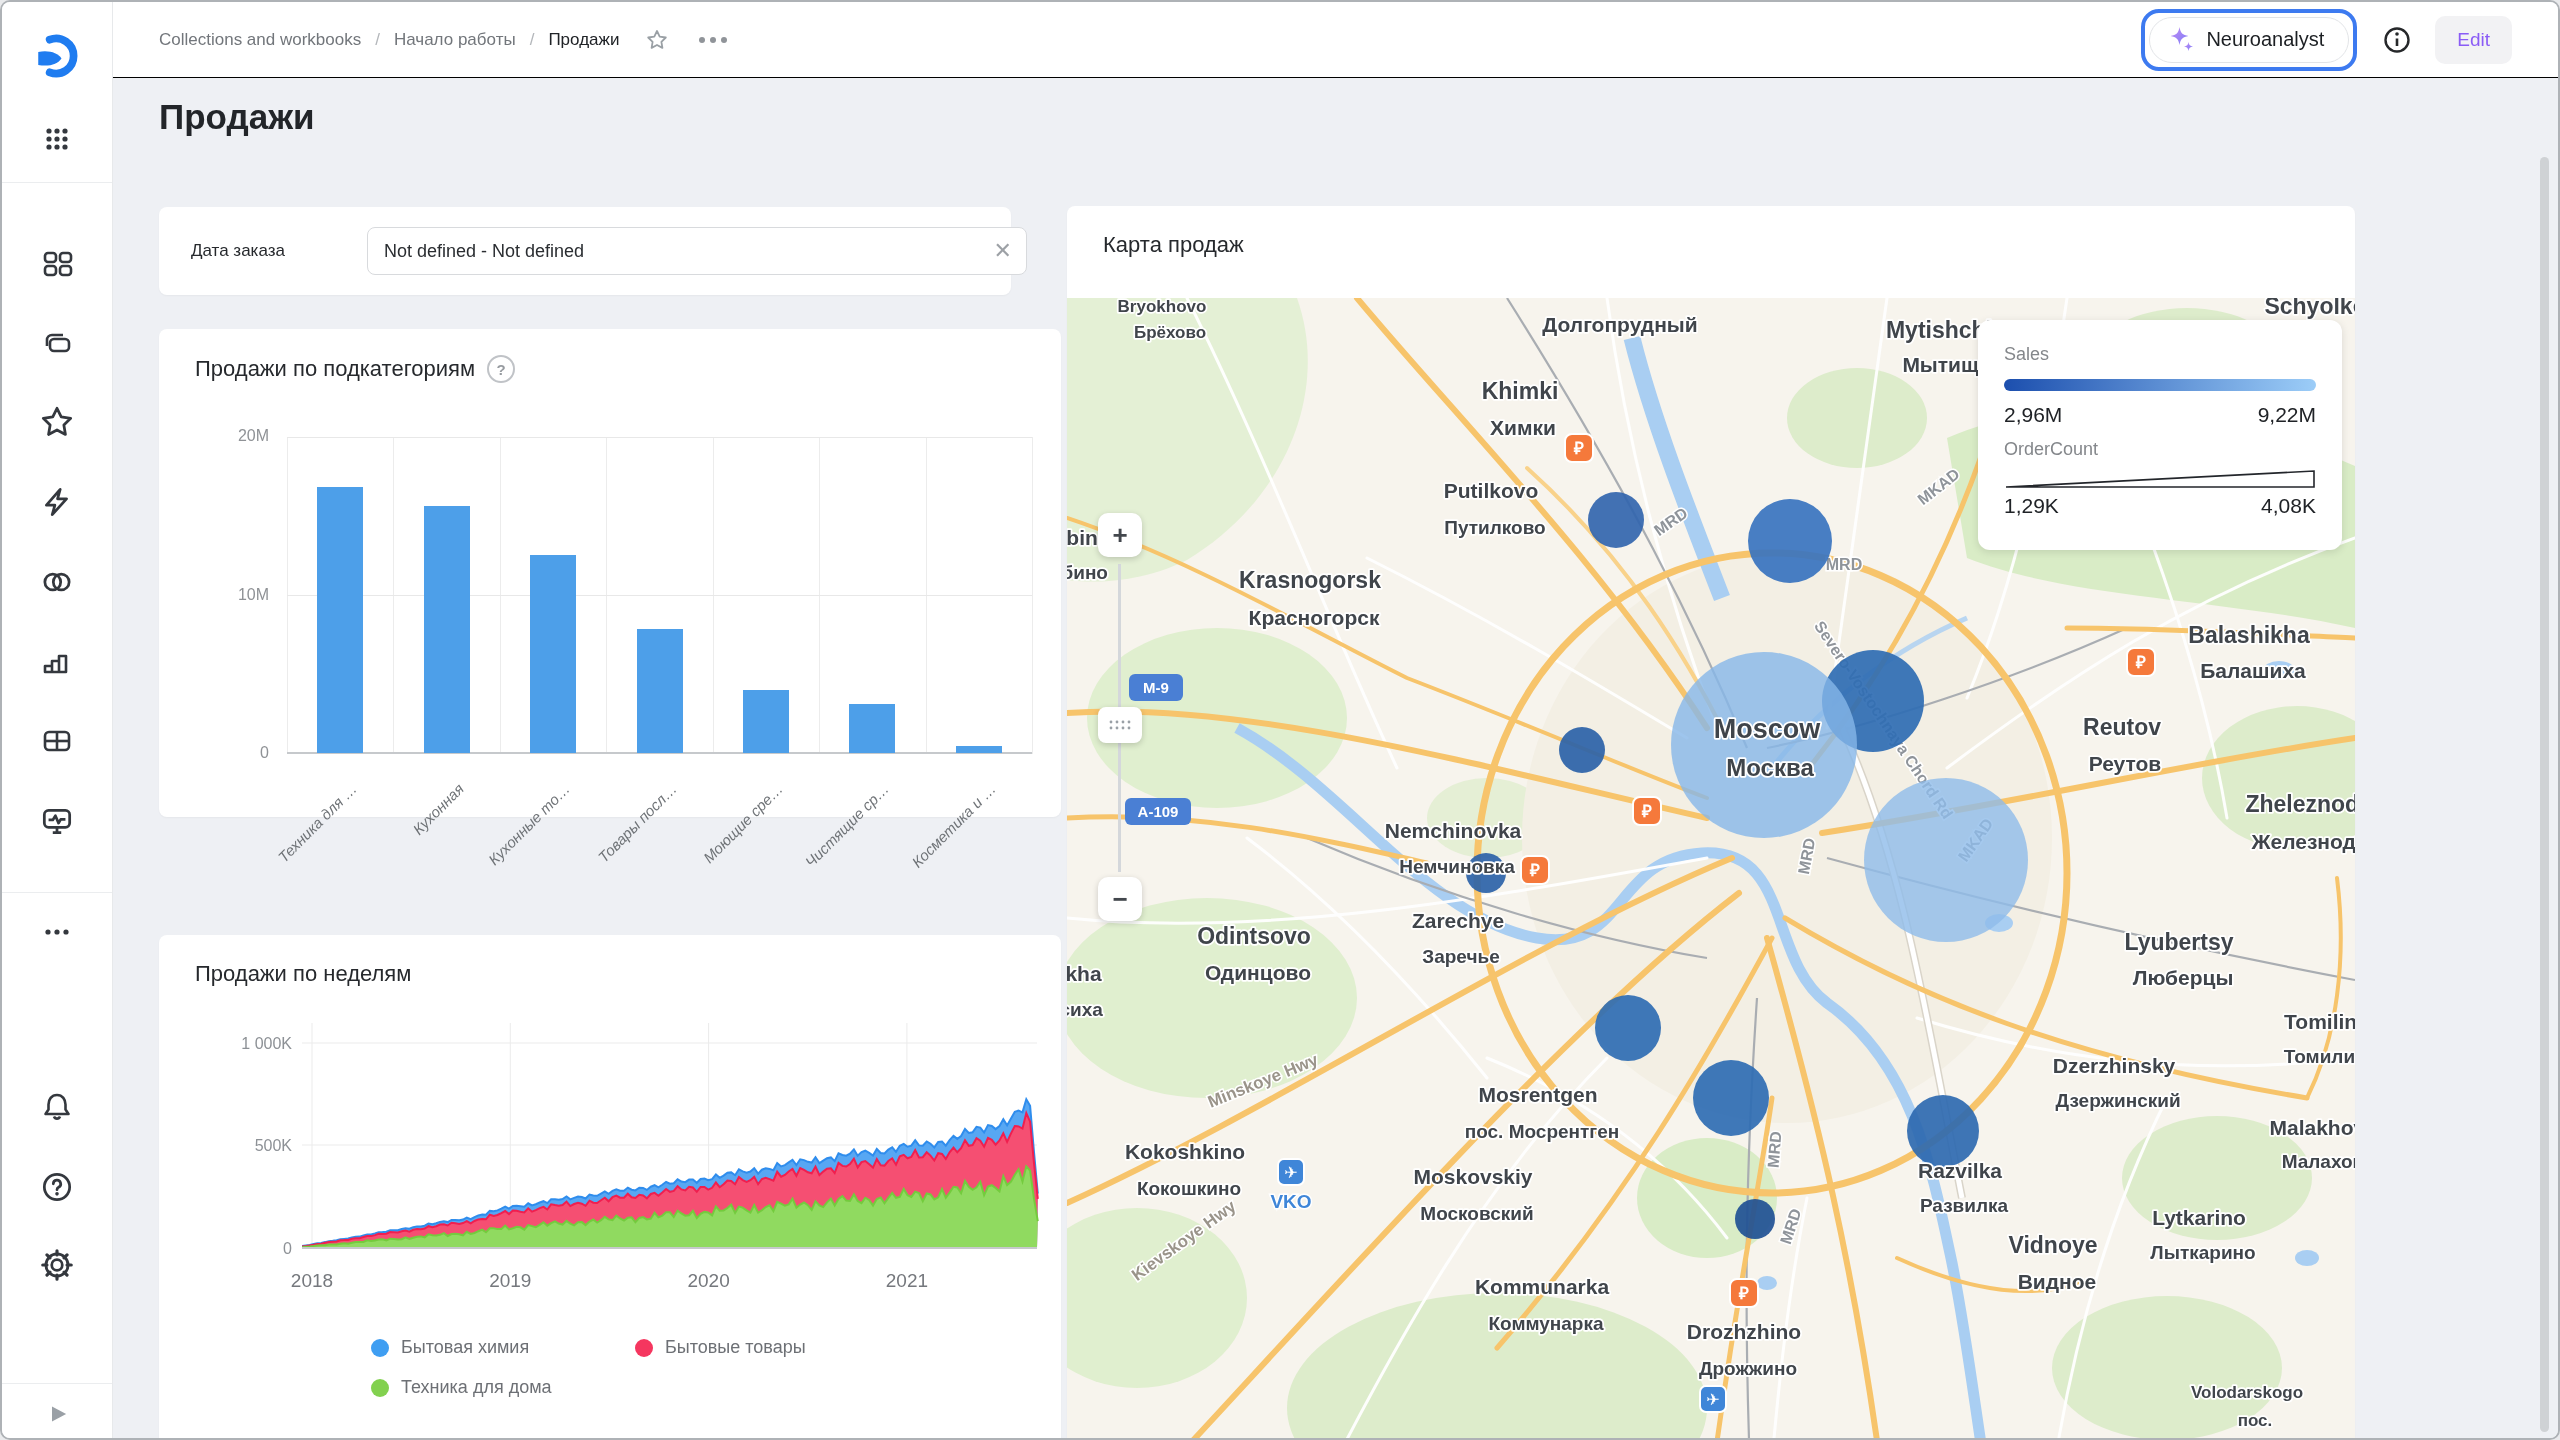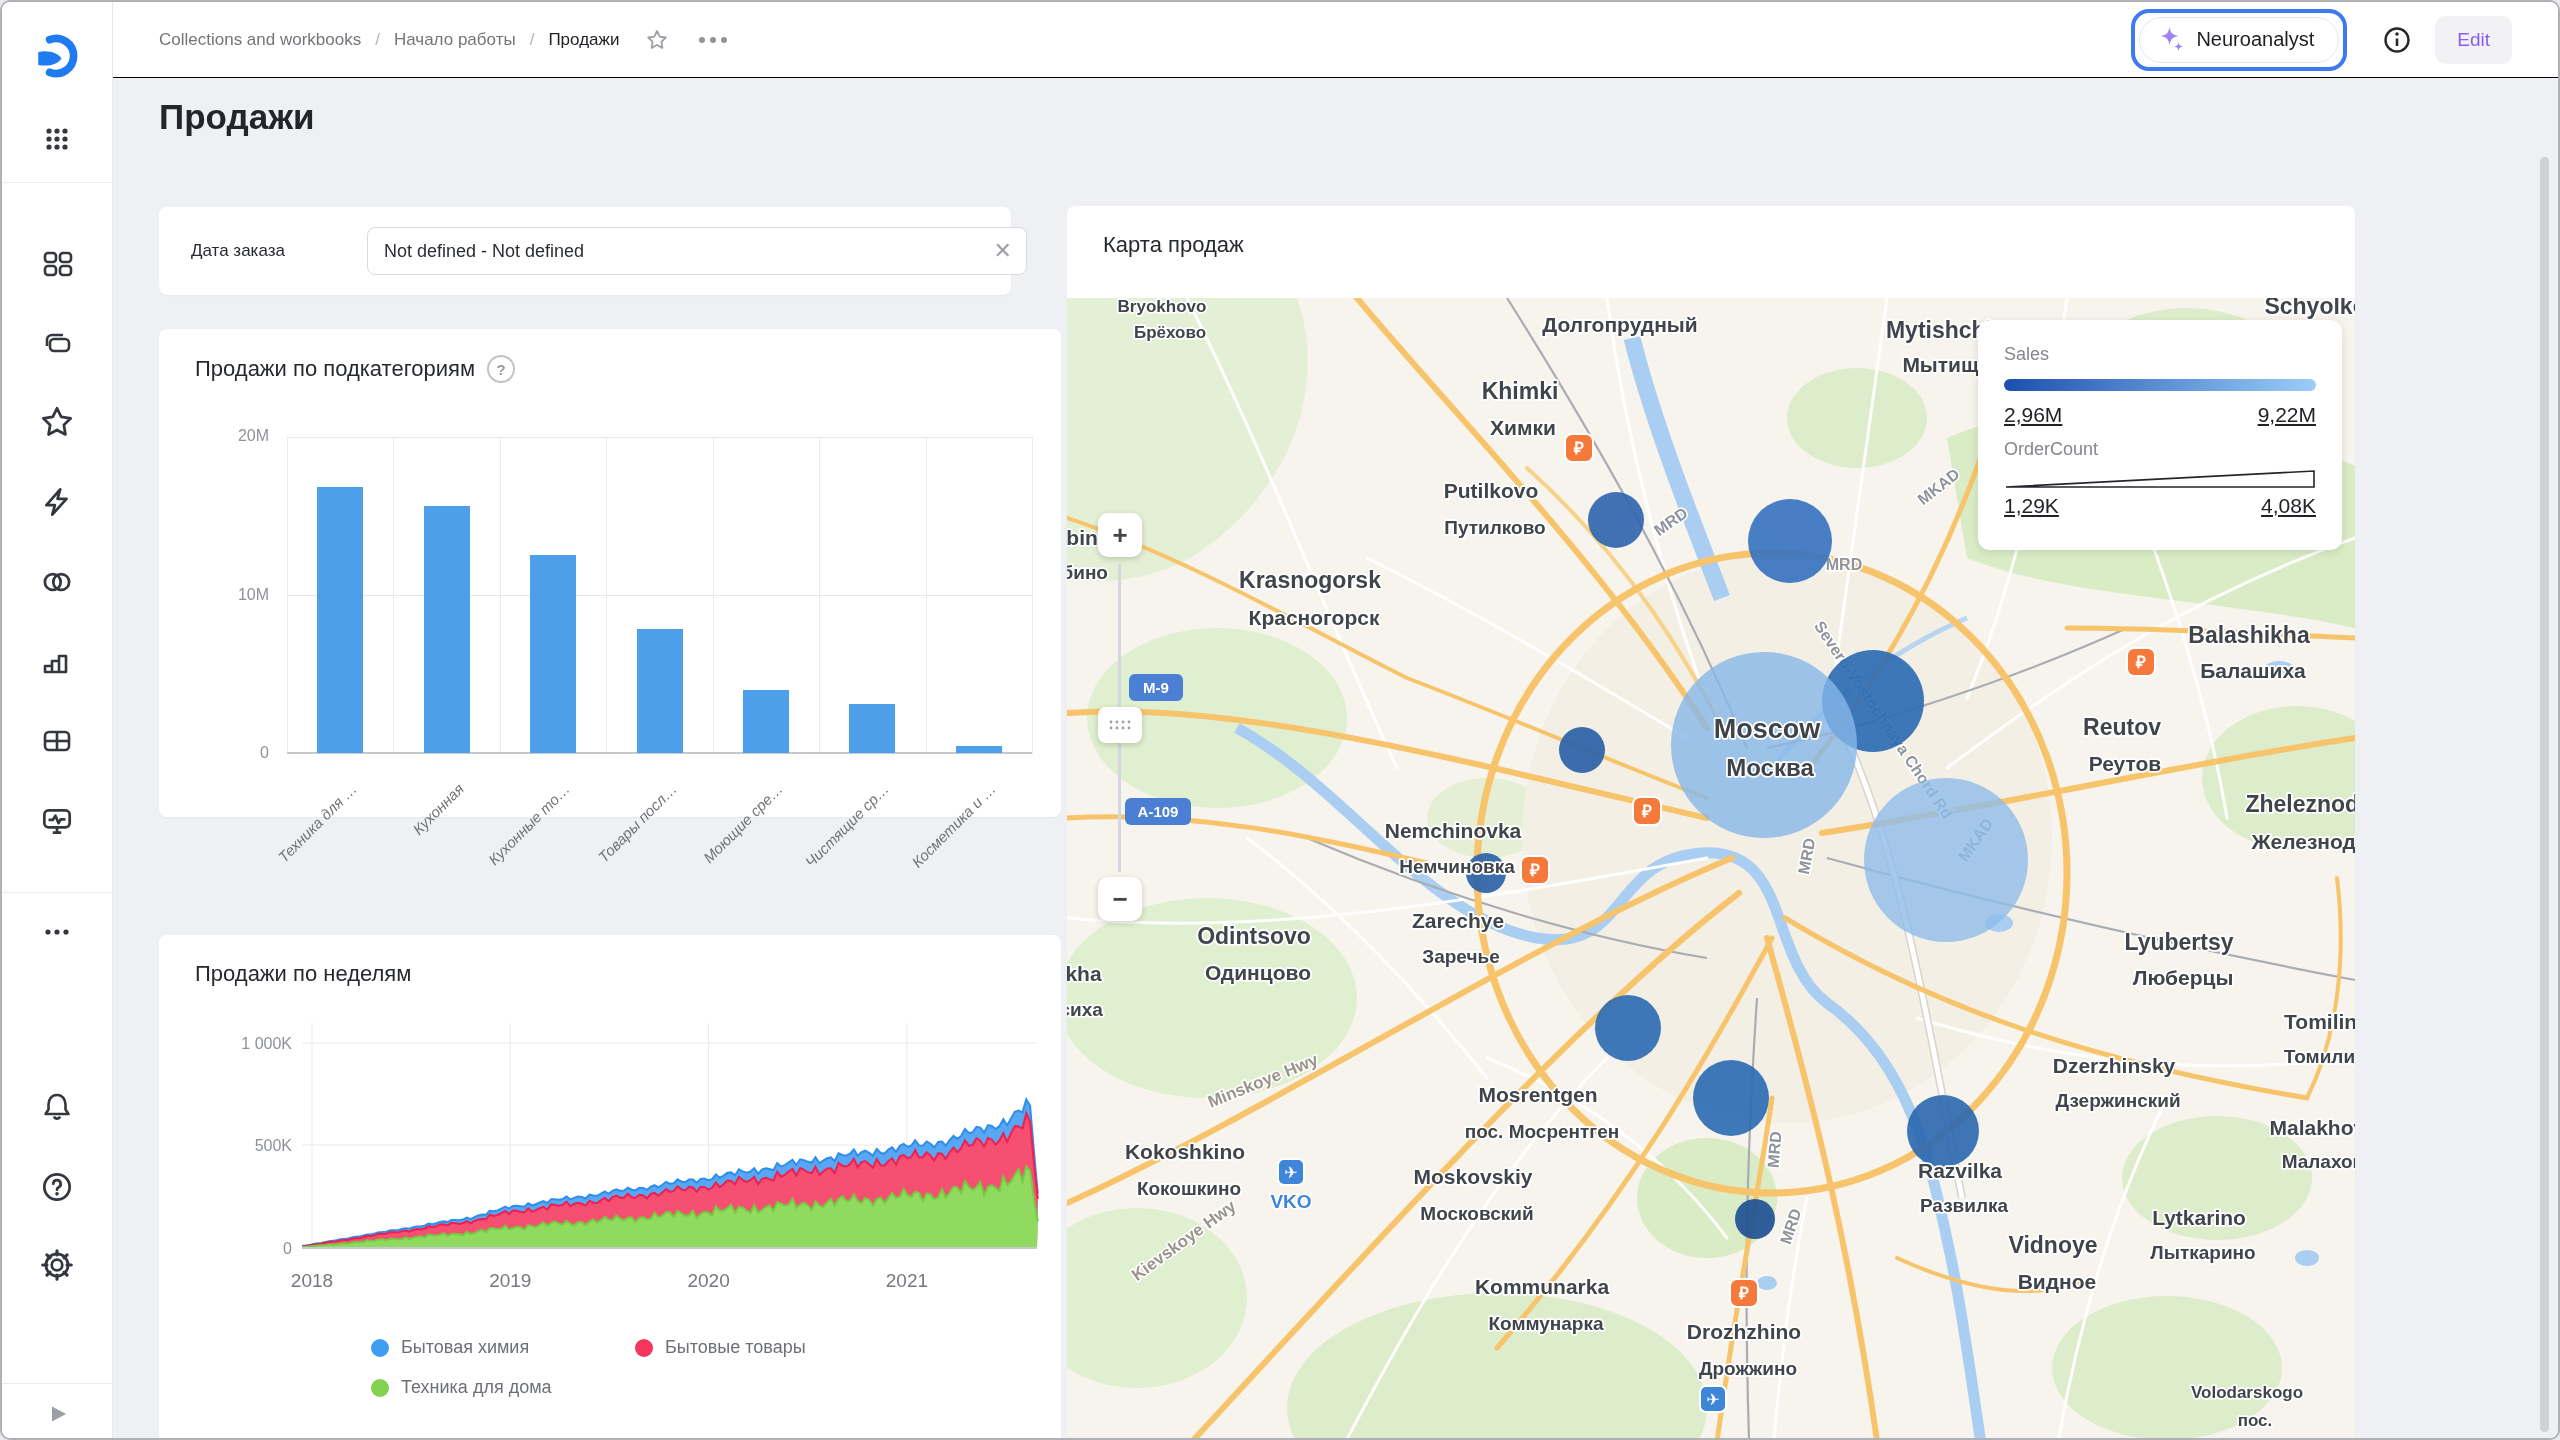--- a/index.html
+++ b/index.html
@@ -11,21 +11,21 @@
   
   #topbar{position:absolute;left:110px;top:0;right:0;height:75px;background:#fff;border-bottom:1px solid #000000;z-index:25;}
   #breadcrumb{position:absolute;left:47px;top:0;height:75px;display:flex;align-items:center;gap:14px;font-size:17px;}
   .bc-link{color:#72767b;cursor:pointer;}
   .bc-sep{color:#b4b7bb;}
   .bc-cur{color:#202327;font-weight:500;}
   #bc-star{margin-left:12px;display:flex;align-items:center;cursor:pointer;}
   #bc-dots{margin-left:16px;display:flex;gap:5px;cursor:pointer;}
   #bc-dots i{width:6px;height:6px;border-radius:50%;background:#909499;}
   #topbar-actions{position:absolute;right:0;top:0;height:75px;display:flex;align-items:center;}
-  #neuro-ring{border:4px solid #3d7af0;border-radius:18px;padding:4px;margin-right:26px;}
+  #neuro-ring{border:4px solid #3d7af0;border-radius:18px;padding:4px;margin-right:16px;}
   #neuro-btn{display:flex;align-items:center;gap:11px;height:46px;padding:0 24px 0 18px;background:#fff;border:1px solid #e2e4e7;border-radius:23px;cursor:pointer;font-size:20px;color:#1c1f23;}
   #info-btn{width:48px;height:48px;display:flex;align-items:center;justify-content:center;cursor:pointer;margin-right:14px;}
   #edit-btn{height:48px;padding:0 22px;background:#f2f2f4;border:none;border-radius:10px;font-size:19px;font-family:inherit;color:#8b5cf6;cursor:pointer;margin-right:46px;}
   
   #main{position:absolute;left:110px;top:75px;right:0;bottom:0;background:#eef0f4;}
   h1#page-title{position:absolute;left:47px;top:20px;margin:0;font-size:35px;font-weight:600;color:#222529;}
   .card{position:absolute;background:#fff;border-radius:8px;box-shadow:0 1px 2px rgba(0,0,0,.04);}
   .card-title{position:absolute;left:36px;top:26px;font-size:22px;color:#26292d;display:flex;align-items:center;gap:12px;white-space:nowrap;}
   .help-circle{width:24px;height:24px;border:2px solid #c0c3c7;border-radius:50%;color:#979ba0;font-size:15px;font-weight:700;display:flex;align-items:center;justify-content:center;}
   
@@ -62,21 +62,21 @@
   .badge-t{fill:#fff;font-size:15px;font-weight:700;}
   .mk-t{fill:#fff;font-size:17px;font-weight:700;}
   
   .zbtn{position:absolute;left:31px;width:44px;height:44px;background:#fff;border-radius:10px;box-shadow:0 2px 6px rgba(0,0,0,.18);display:flex;align-items:center;justify-content:center;font-size:26px;font-weight:700;color:#43474d;cursor:pointer;z-index:5;}
   #zoom-rail{position:absolute;left:51px;top:358px;width:3px;height:308px;background:#d4d7db;z-index:4;}
   #zoom-handle{position:absolute;left:31px;top:501px;width:44px;height:36px;background:#fff;border-radius:8px;box-shadow:0 2px 6px rgba(0,0,0,.18);display:flex;align-items:center;justify-content:center;cursor:grab;z-index:5;}
   
   #map-legend{position:absolute;left:911px;top:114px;width:364px;height:230px;background:#fff;border-radius:12px;box-shadow:0 2px 8px rgba(0,0,0,.12);padding:24px 26px;box-sizing:border-box;z-index:6;}
   .mleg-name{font-size:18px;color:#84878b;}
   #mleg-grad{height:12px;border-radius:6px;margin:14px 0 12px;}
-  .mleg-vals{display:flex;justify-content:space-between;font-size:21px;color:#202327;text-decoration:underline;}
+  .mleg-vals{display:flex;justify-content:space-between;font-size:21px;color:#202327;}
   #scrollbar{position:absolute;right:9px;top:80px;bottom:6px;width:9px;border-radius:5px;background:#cfd2d5;z-index:40;cursor:pointer;}
 </style>
 </head>
 <body>
 
 <div id="window">
 
   <aside id="sidebar">
     <div class="sb-icon" style="top:54px">
       <svg width="54" height="54" viewBox="0 0 54 54">

